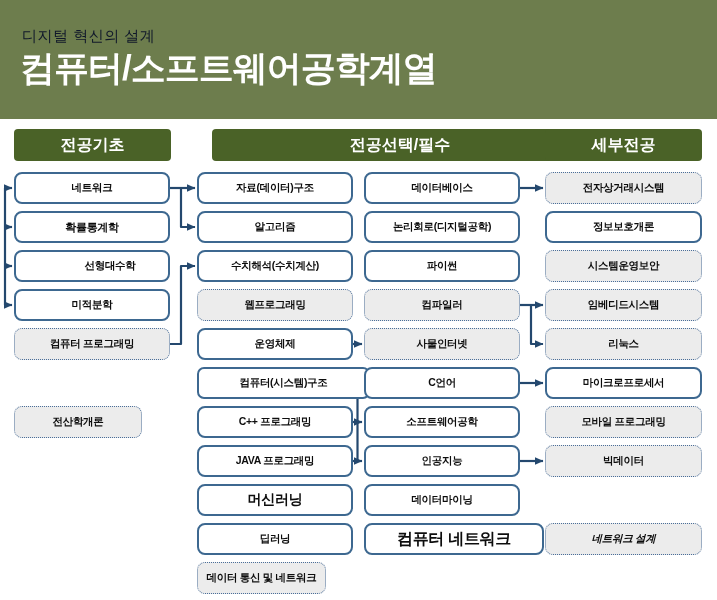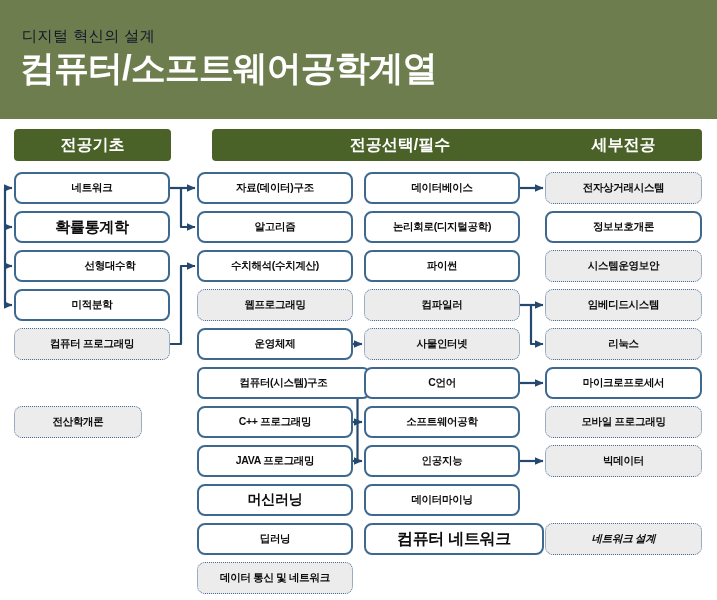--- a/index.html
+++ b/index.html
@@ -84,36 +84,36 @@
       <path d="M520 188 L543 188" fill="none" stroke="#24486E" stroke-width="2.2" stroke-linejoin="round" marker-end="url(#ah)"></path>
       <path d="M520 305 L543 305" fill="none" stroke="#24486E" stroke-width="2.2" stroke-linejoin="round" marker-end="url(#ah)"></path>
       <path d="M520 305 L531 305 L531 344 L543 344" fill="none" stroke="#24486E" stroke-width="2.2" stroke-linejoin="round" marker-end="url(#ah)"></path>
       <path d="M520 383 L543 383" fill="none" stroke="#24486E" stroke-width="2.2" stroke-linejoin="round" marker-end="url(#ah)"></path>
       <path d="M520 461 L543 461" fill="none" stroke="#24486E" stroke-width="2.2" stroke-linejoin="round" marker-end="url(#ah)"></path>
       <path d="M520 539 L543 539" fill="none" stroke="#24486E" stroke-width="2.2" stroke-linejoin="round" marker-end="url(#ah)"></path>
     </svg>
 
   <div id="nodes">
       <div class="course solid" style="left: 14px; top: 172px; width: 156px; font-size: 10.5px;">네트워크</div>
-      <div class="course solid" style="left: 14px; top: 211px; width: 156px; font-size: 15px;">확률통계학</div>
+      <div class="course solid" style="left: 14px; top: 211px; width: 156px; font-size: 11px;">확률통계학</div>
       <div class="course solid" style="left: 14px; top: 250px; width: 156px; font-size: 10.5px; padding-left: 36px;">선형대수학</div>
       <div class="course solid" style="left: 14px; top: 289px; width: 156px; font-size: 10.5px;">미적분학</div>
       <div class="course dotted" style="left: 14px; top: 328px; width: 156px; font-size: 10.5px;">컴퓨터 프로그래밍</div>
       <div class="course dotted" style="left: 14px; top: 406px; width: 128px; font-size: 10.5px;">전산학개론</div>
       <div class="course solid" style="left: 197px; top: 172px; width: 156px; font-size: 10.5px;">자료(데이터)구조</div>
       <div class="course solid" style="left: 197px; top: 211px; width: 156px; font-size: 10.5px;">알고리즘</div>
       <div class="course solid" style="left: 197px; top: 250px; width: 156px; font-size: 10.5px;">수치해석(수치계산)</div>
       <div class="course dotted" style="left: 197px; top: 289px; width: 156px; font-size: 10.5px;">웹프로그래밍</div>
       <div class="course solid" style="left: 197px; top: 328px; width: 156px; font-size: 10.5px;">운영체제</div>
       <div class="course solid" style="left: 197px; top: 367px; width: 173px; font-size: 10.5px; border-radius: 7px;">컴퓨터(시스템)구조</div>
       <div class="course solid" style="left: 197px; top: 406px; width: 156px; font-size: 10.5px;">C++ 프로그래밍</div>
       <div class="course solid" style="left: 197px; top: 445px; width: 156px; font-size: 10.5px;">JAVA 프로그래밍</div>
       <div class="course solid" style="left: 197px; top: 484px; width: 156px; font-size: 14px;">머신러닝</div>
       <div class="course solid" style="left: 197px; top: 523px; width: 156px; font-size: 10.5px;">딥러닝</div>
-      <div class="course dotted" style="left: 197px; top: 562px; width: 156px; font-size: 10.5px;">데이터 통신 및 네트워크</div>
+      <div class="course dotted" style="left: 197px; top: 562px; width: 129px; font-size: 10.5px;">데이터 통신 및 네트워크</div>
       <div class="course solid" style="left: 364px; top: 172px; width: 156px; font-size: 10.5px;">데이터베이스</div>
       <div class="course solid" style="left: 364px; top: 211px; width: 156px; font-size: 10.5px;">논리회로(디지털공학)</div>
       <div class="course solid" style="left: 364px; top: 250px; width: 156px; font-size: 10.5px;">파이썬</div>
       <div class="course dotted" style="left: 364px; top: 289px; width: 156px; font-size: 10.5px;">컴파일러</div>
       <div class="course dotted" style="left: 364px; top: 328px; width: 156px; font-size: 10.5px;">사물인터넷</div>
       <div class="course solid" style="left: 364px; top: 367px; width: 156px; font-size: 10.5px;">C언어</div>
       <div class="course solid" style="left: 364px; top: 406px; width: 156px; font-size: 10.5px;">소프트웨어공학</div>
       <div class="course solid" style="left: 364px; top: 445px; width: 156px; font-size: 10.5px;">인공지능</div>
       <div class="course solid" style="left: 364px; top: 484px; width: 156px; font-size: 10.5px;">데이터마이닝</div>
       <div class="course solid" style="left: 364px; top: 523px; width: 180px; font-size: 16px;">컴퓨터 네트워크</div>

